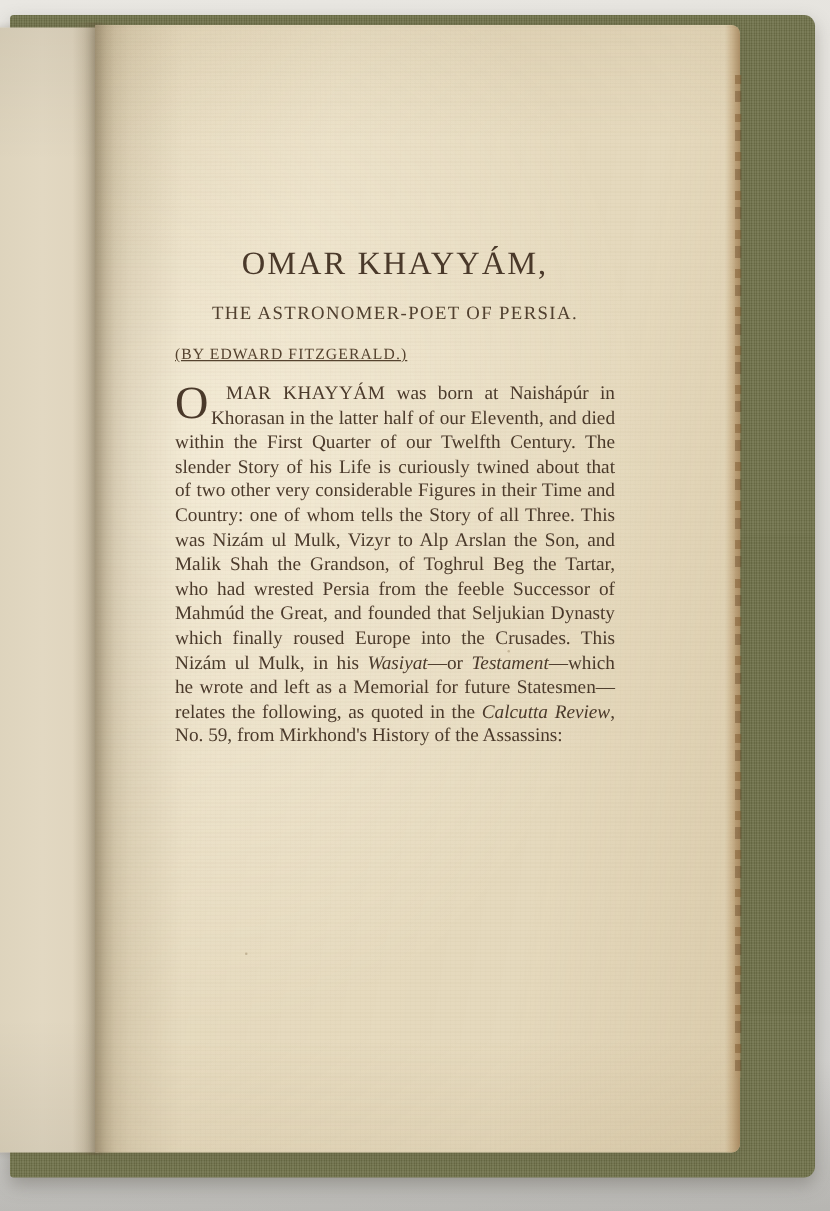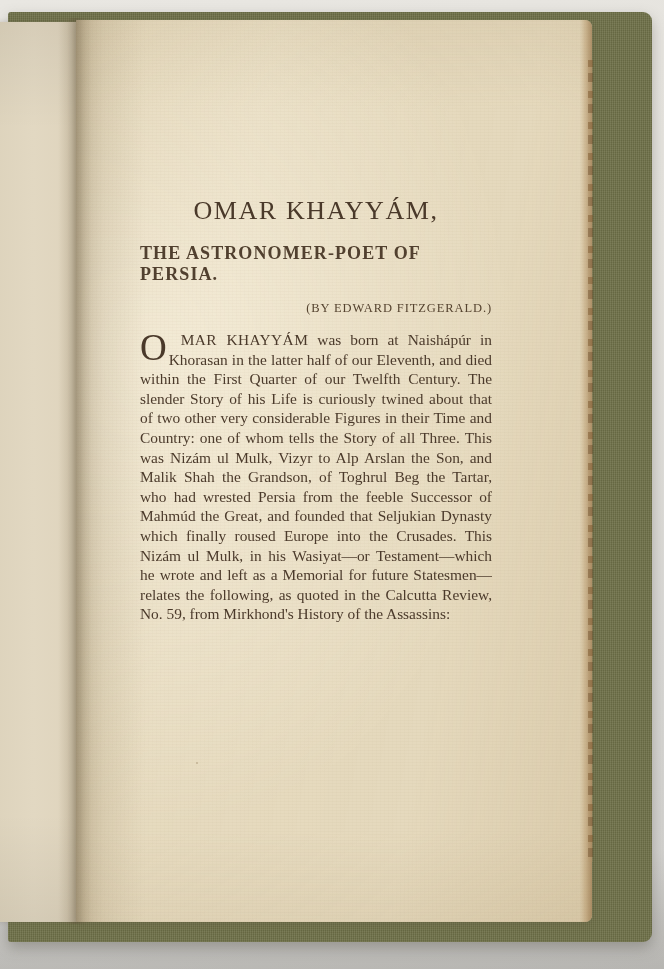--- a/index.html
+++ b/index.html
@@ -154,35 +154,36 @@
     font-size: 26px;
     letter-spacing: 1.6px;
     font-variant: small-caps;
     text-transform: uppercase;
     margin: 0;
     font-weight: normal;
     color: #4a392a;
   }
 
   .subtitle {
-    text-align: left;
-    font-size: 18px;
+    text-align: center;
+    font-size: 15px;
     letter-spacing: 1.1px;
     text-transform: uppercase;
     margin: 17px 0 0 0;
-    font-weight: bold;
+    font-weight: normal;
     color: #51402f;
   }
   .byline {
-    text-align: right;
+    text-align: left;
     font-size: 12.5px;
     letter-spacing: 0.9px;
     text-transform: uppercase;
     margin: 16px 0 0 0;
     color: #55432f;
+    text-decoration: underline;
   }
 
   .body {
     margin: 14px 0 0 0;
     font-size: 15.4px;
     line-height: 19.6px;
     text-align: justify;
     color: #4b3a2b;
     hyphens: none;
   }
@@ -194,21 +195,21 @@
     line-height: 30px;
     padding: 3px 1px 0 0;
     margin-right: 1px;
     color: #4a392a;
   }
   .smallcaps {
     font-variant: small-caps;
     letter-spacing: 0.4px;
     margin-left: 12px;
   }
-  .ital { }
+  .ital { font-style: italic; }
 
   
   .speck {
     position: absolute;
     width: 2px; height: 2px;
     background: rgba(120,96,62,0.33);
     border-radius: 50%;
   }
 </style>
 </head>

